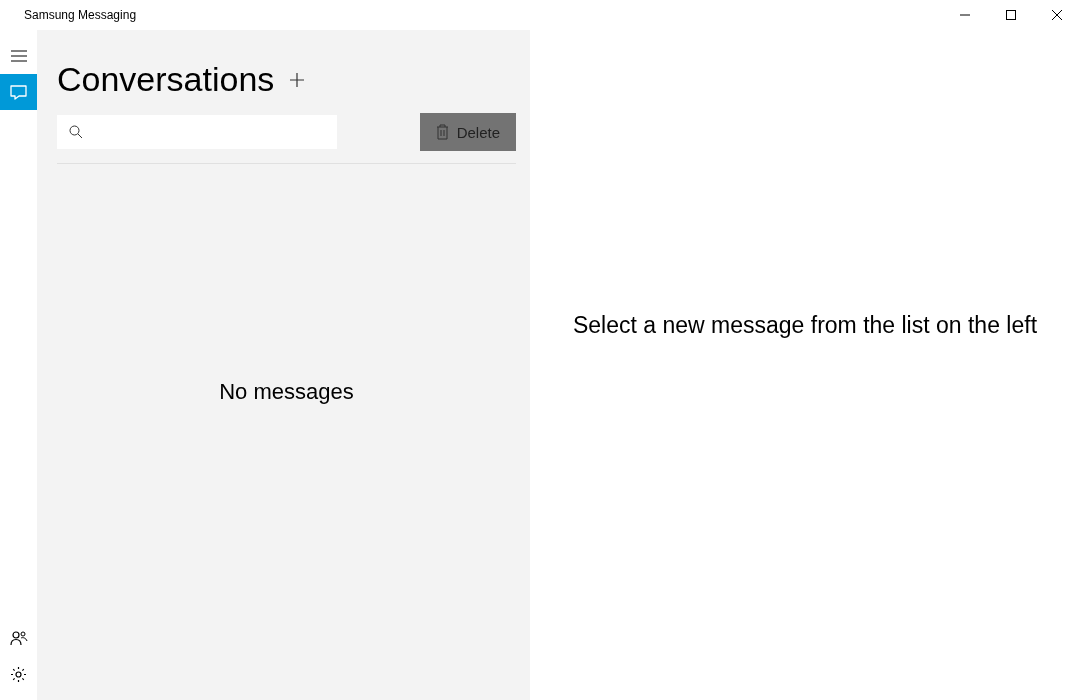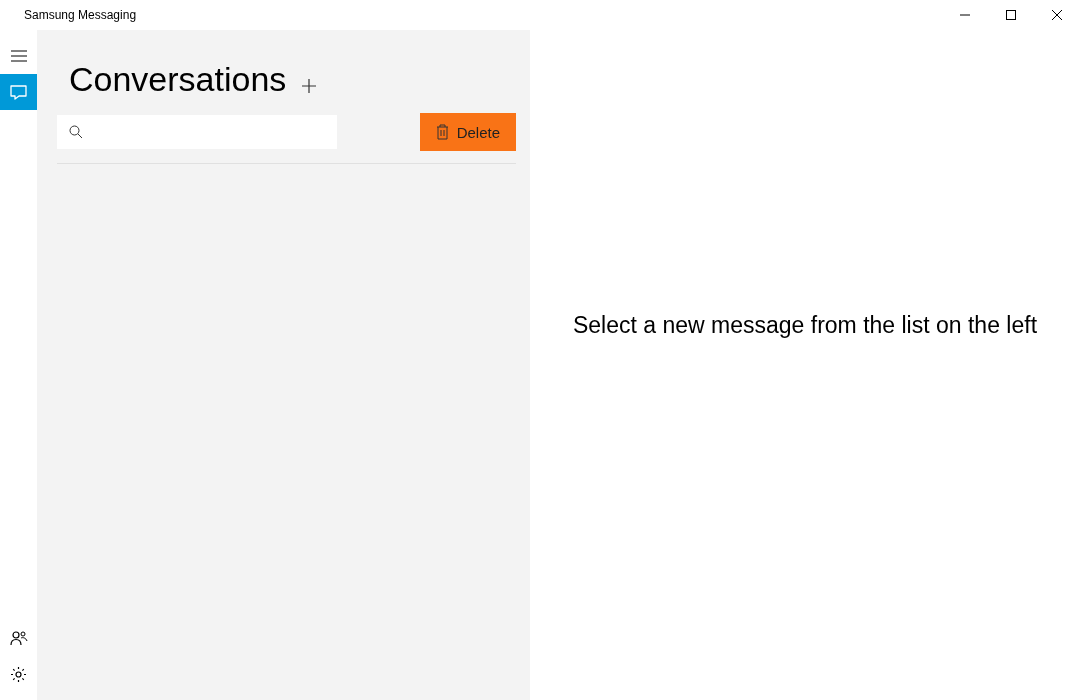--- a/index.html
+++ b/index.html
@@ -74,23 +74,23 @@
     }
     .conversations-panel {
       width: 493px;
       background: #f3f3f3;
       display: flex;
       flex-direction: column;
       padding: 30px 14px 0 20px;
     }
     .conv-header {
       display: flex;
-      align-items: flex-end;
+      align-items: center;
       gap: 8px;
-      margin-left: 12px;
+      margin-left: 0;
     }
     .conv-title {
       font-size: 34px;
       font-weight: 300;
       color: #000;
     }
     .add-btn {
       width: 26px;
       height: 26px;
       display: flex;
@@ -127,21 +127,21 @@
       background: transparent;
       color: #000;
     }
     .search-input::placeholder {
       color: #555;
     }
     .delete-btn {
       display: flex;
       align-items: center;
       gap: 8px;
-      background: #f97316;
+      background: #737373;
       height: 38px;
       padding: 0 16px;
       cursor: pointer;
       font-size: 15px;
       color: #222;
     }
     .empty-state {
       flex: 1;
       display: flex;
       align-items: center;
@@ -244,18 +244,21 @@
           </svg>
       </div>
       <div class="delete-btn">
         <svg width="13" height="16" viewBox="0 0 13 16">
           <path d="M1 3 H12 M4 3 V1 H9 V3 M2 3 V15 H11 V3 M5 6 V12 M8 6 V12" fill="none" stroke="#333" stroke-width="1"></path>
         </svg>
         <span>Delete</span>
       </div>
     </div>
 
+    <div class="empty-state">
+      <span class="empty-text">No messages</span>
+    </div>
   </div>
 
   <div class="detail-panel">
     <span class="detail-text">Select a new message from the list on the left</span>
   </div>
 </div>
 
 </body></html>

